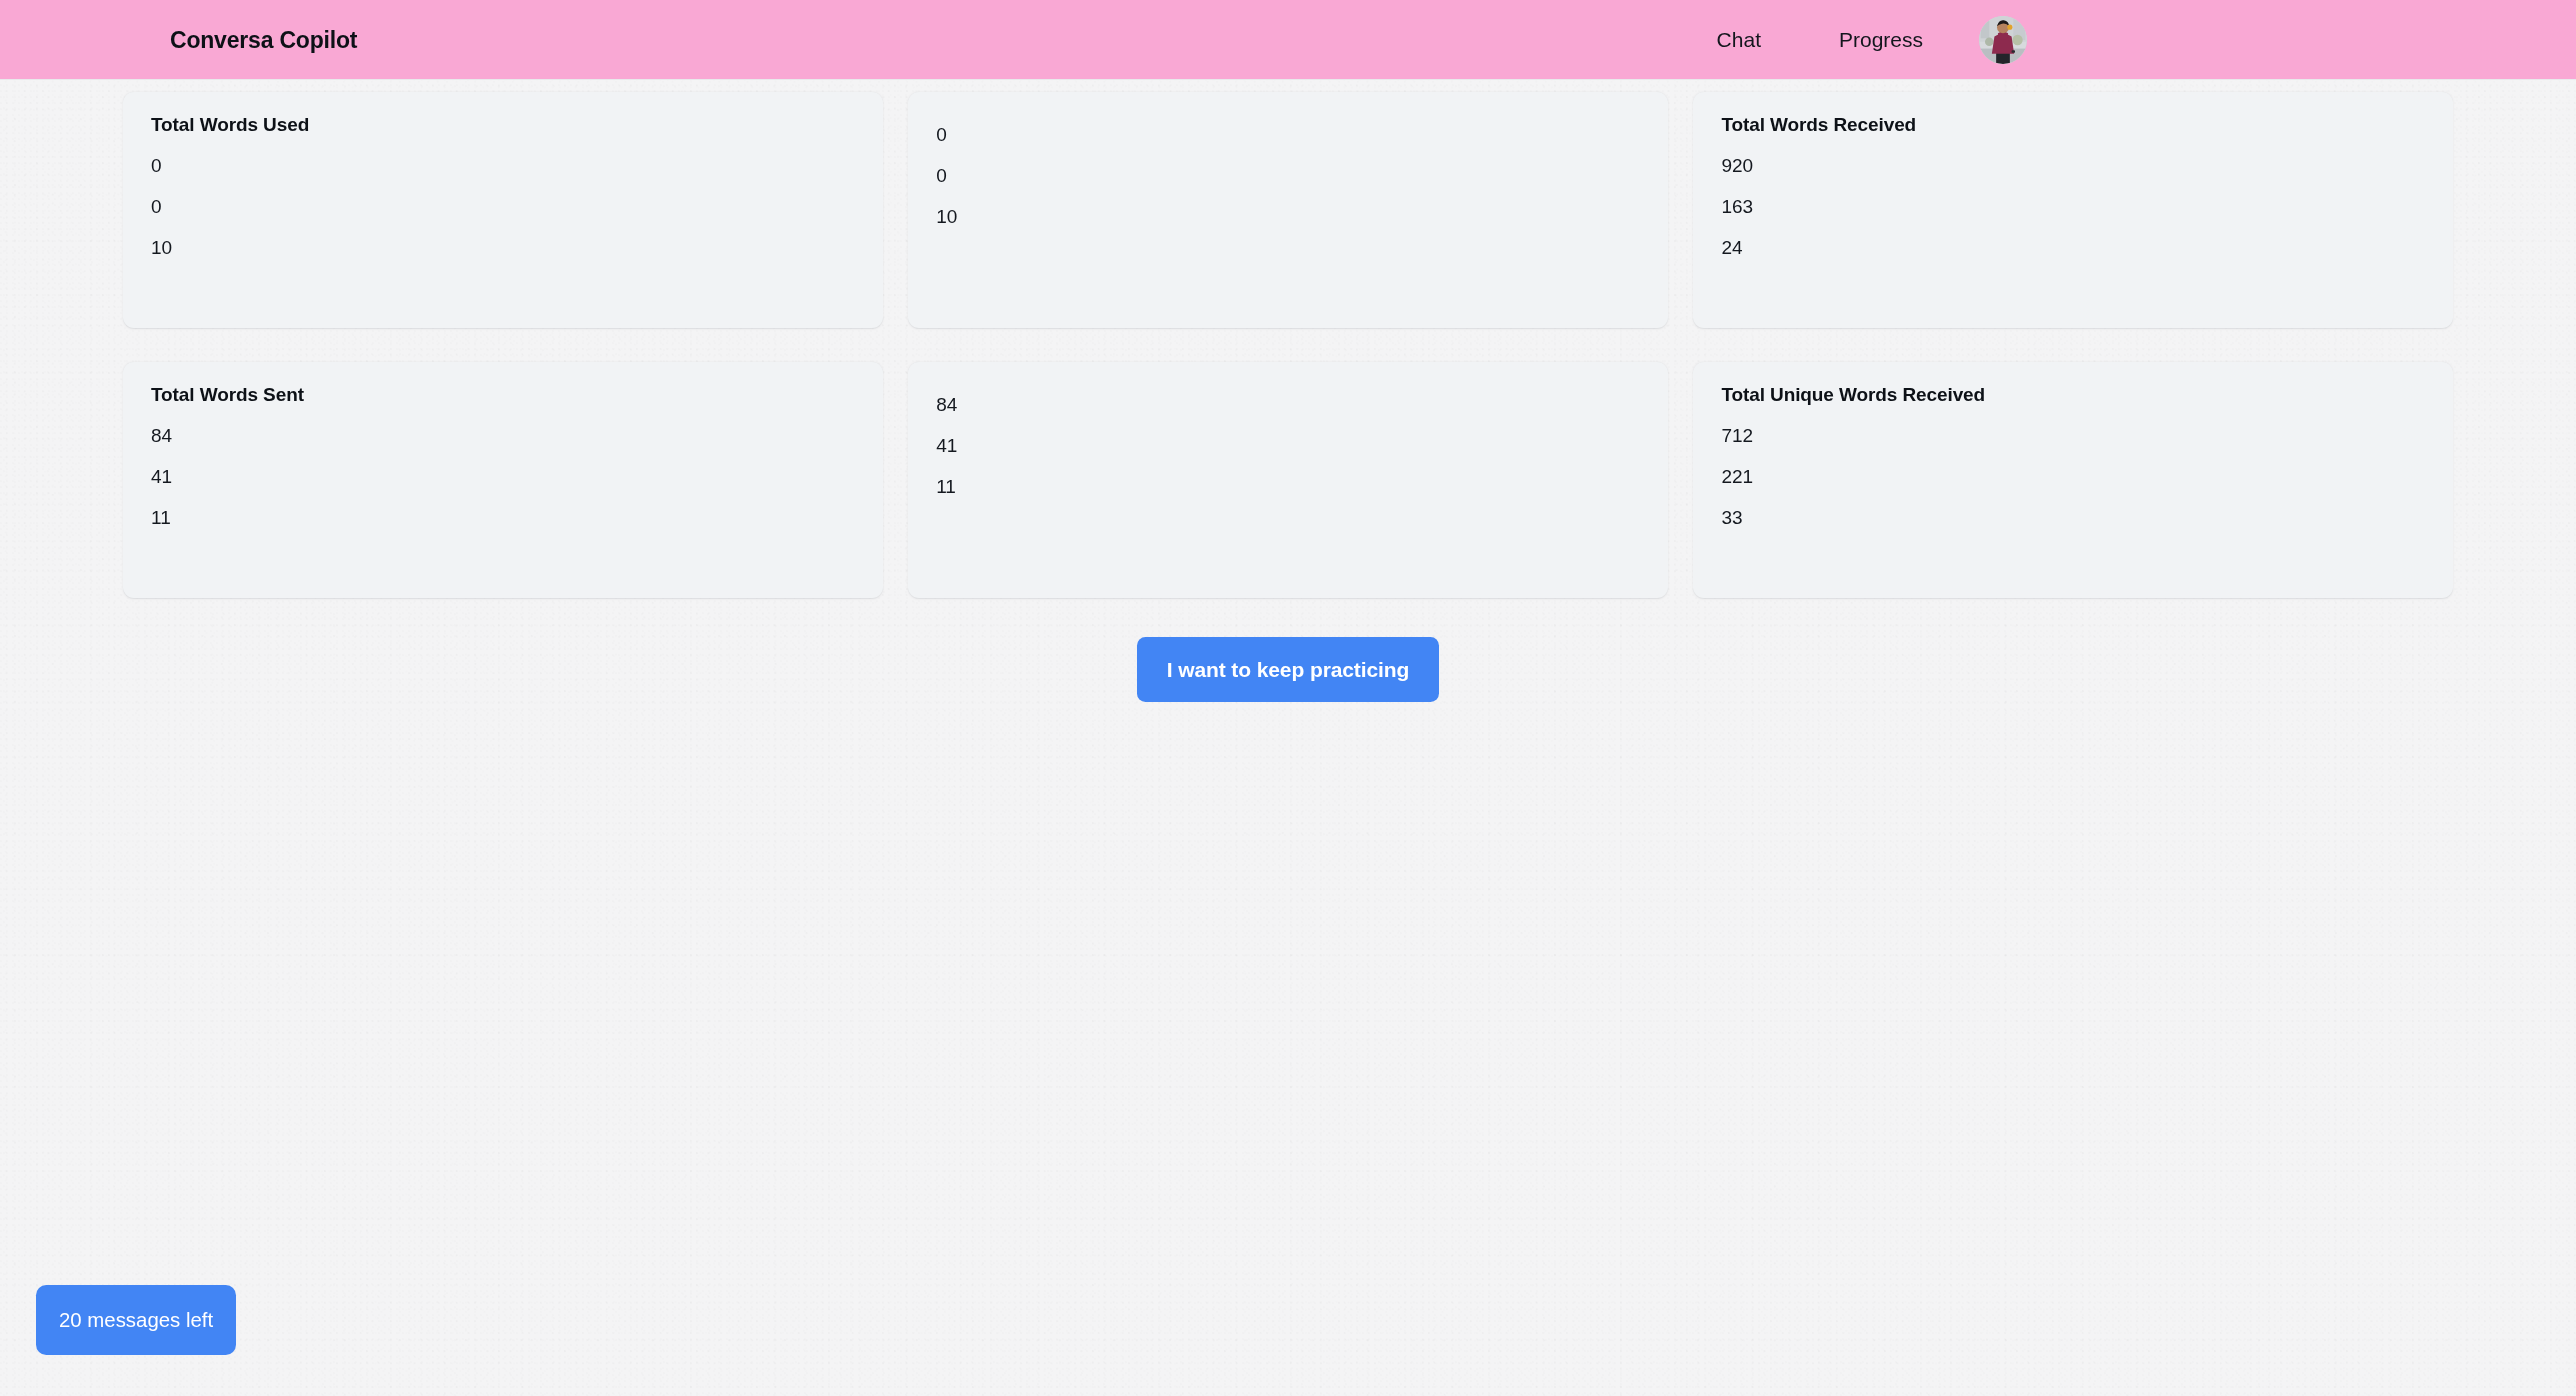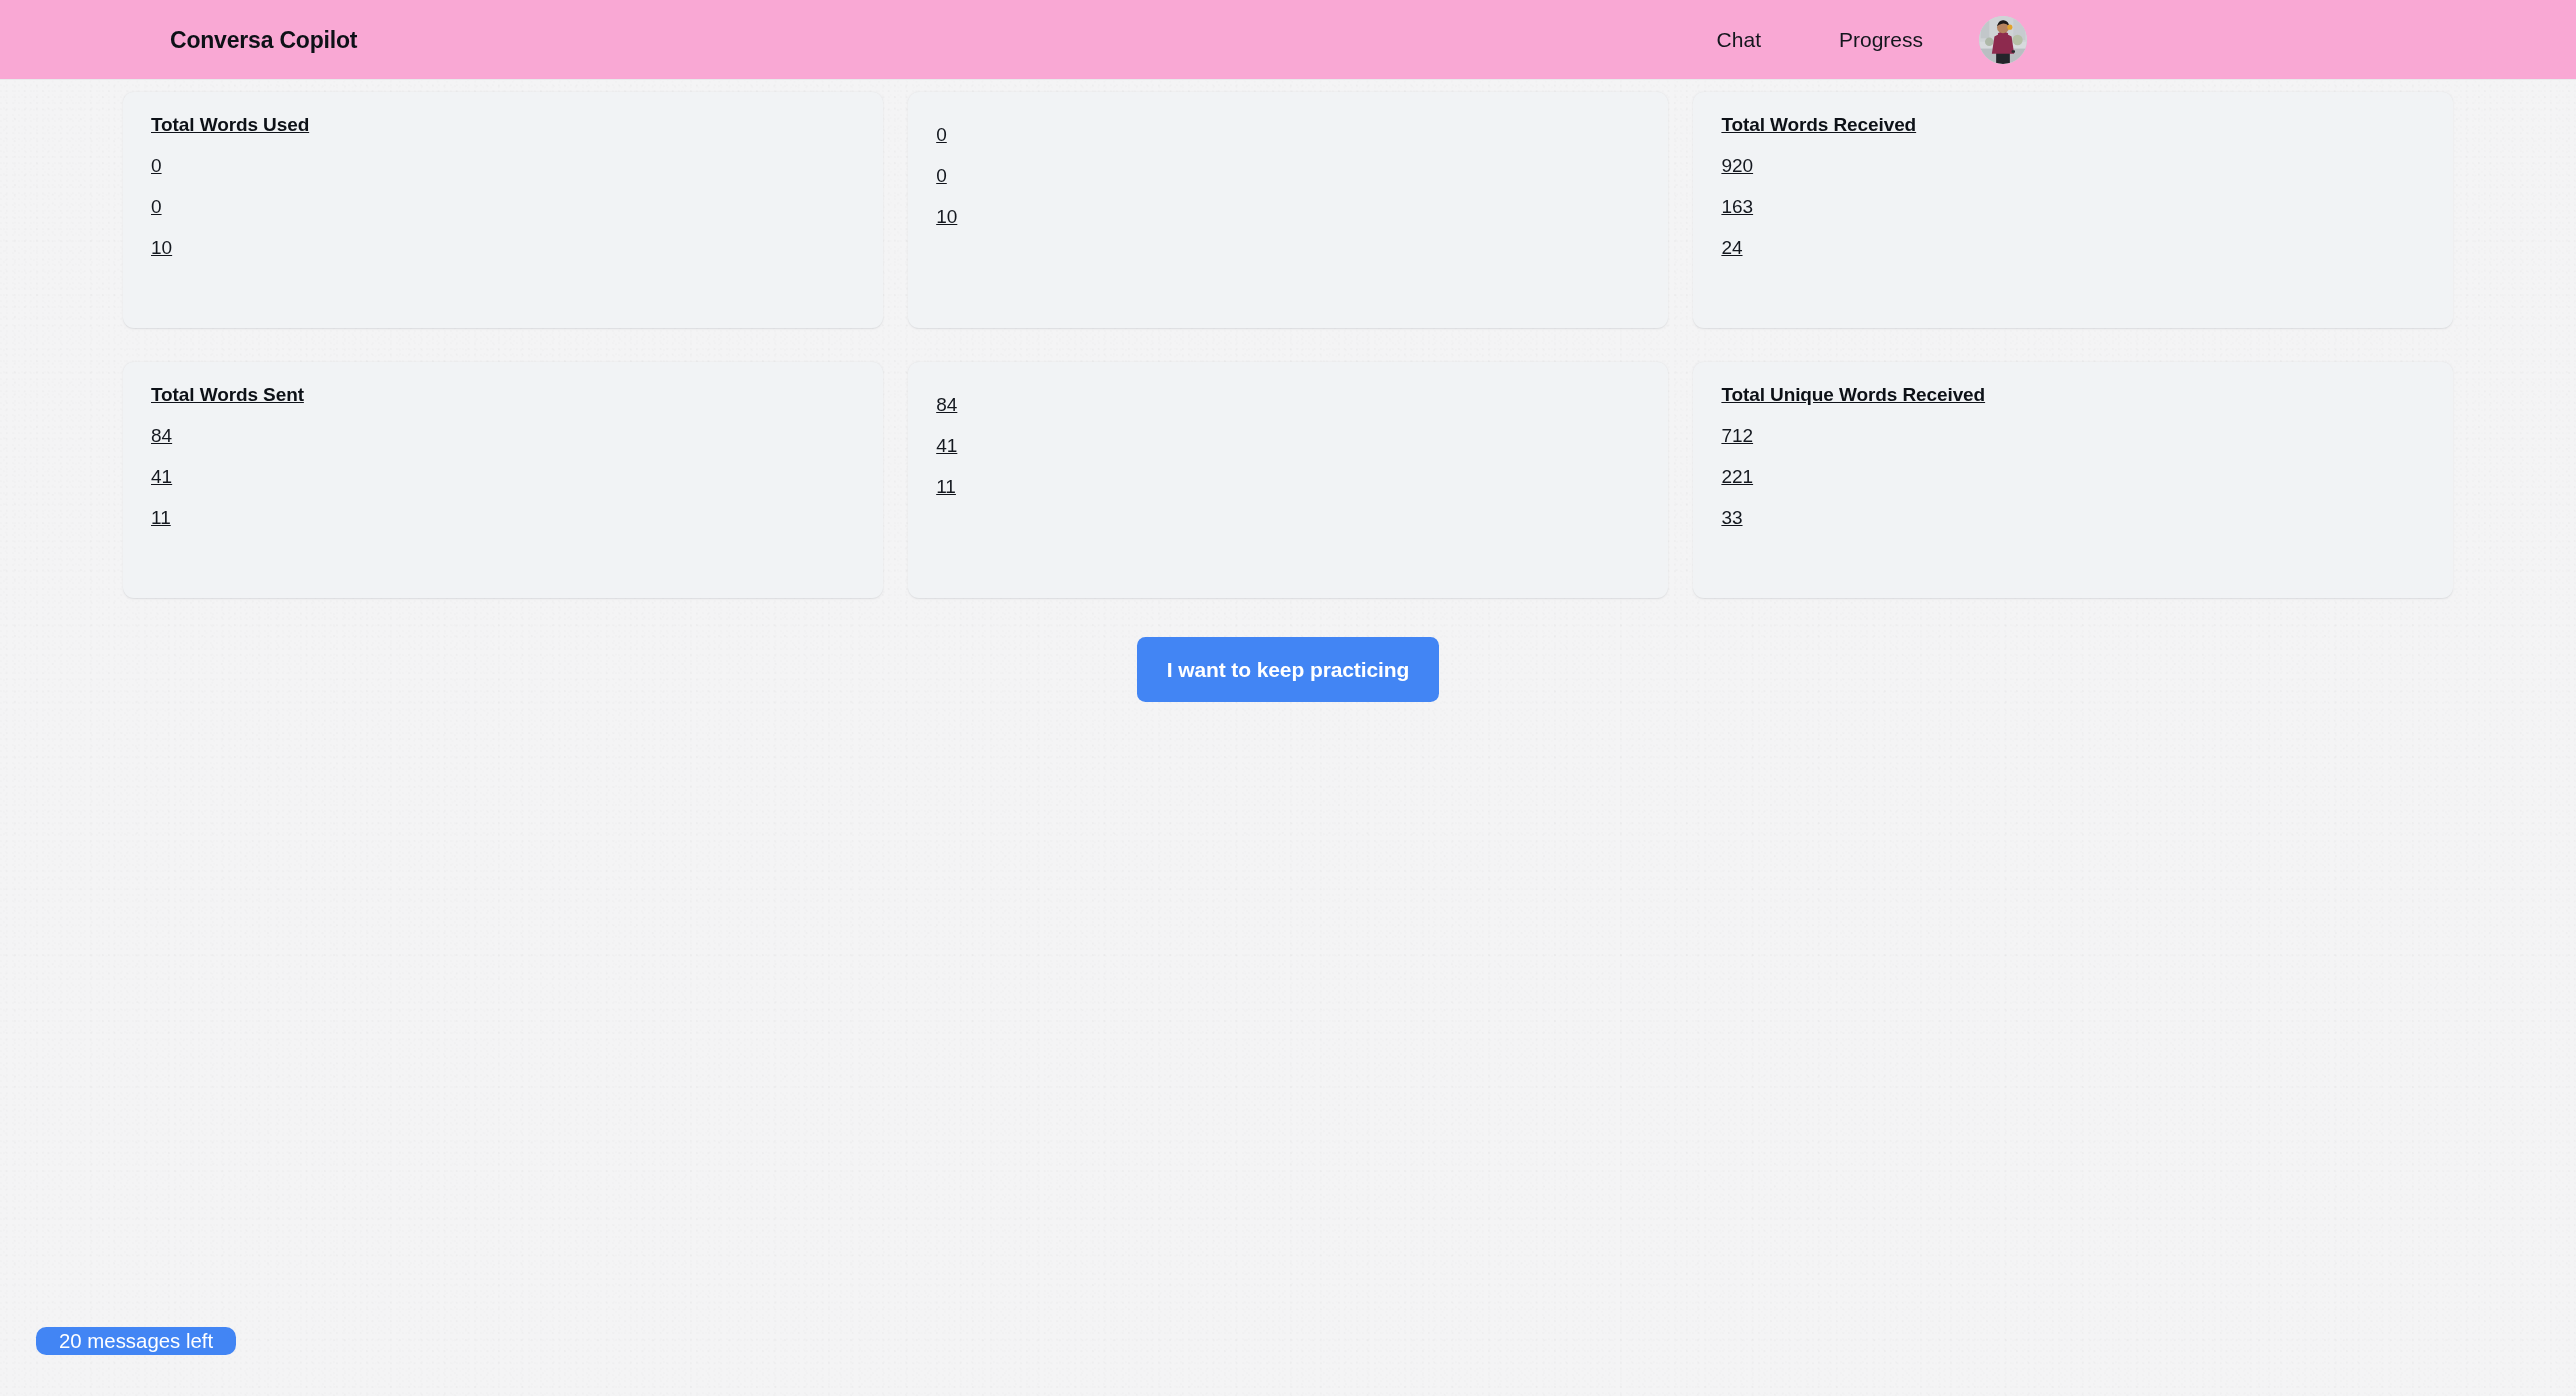--- a/index.html
+++ b/index.html
@@ -100,21 +100,20 @@
     row-gap: 34px;
     margin-top: 12px;
   }
   .stat-card {
     background: #f1f3f5;
     border-radius: 11px;
     box-shadow: 0 0.9px 2.6px rgba(16, 24, 40, 0.07), 0 0.9px 0.9px rgba(16,24,40,0.04);
     padding: 22px 28px 25.6px 28px;
     box-sizing: border-box;
     min-height: 236px;
-    text-decoration: underline;
   }
   .stat-title {
     font-size: 19px;
     font-weight: 700;
     color: #0d1117;
     letter-spacing: -0.1px;
     margin: 0 0 9.4px 0;
     white-space: nowrap;
   }
   .stat-value {
@@ -150,21 +149,21 @@
   .messages-badge {
     position: absolute;
     left: 36px;
     bottom: 41px;
     z-index: 5;
     background: #4285f4;
     color: #ffffff;
     font-size: 20.4px;
     font-weight: 400;
     border-radius: 10.2px;
-    padding: 4px 23px;
+    padding: 25px 23px;
     white-space: nowrap;
     line-height: 1;
     border: none;
     cursor: pointer;
     font-family: "Liberation Sans", sans-serif;
   }
 </style>
 </head>
 <body>
 

